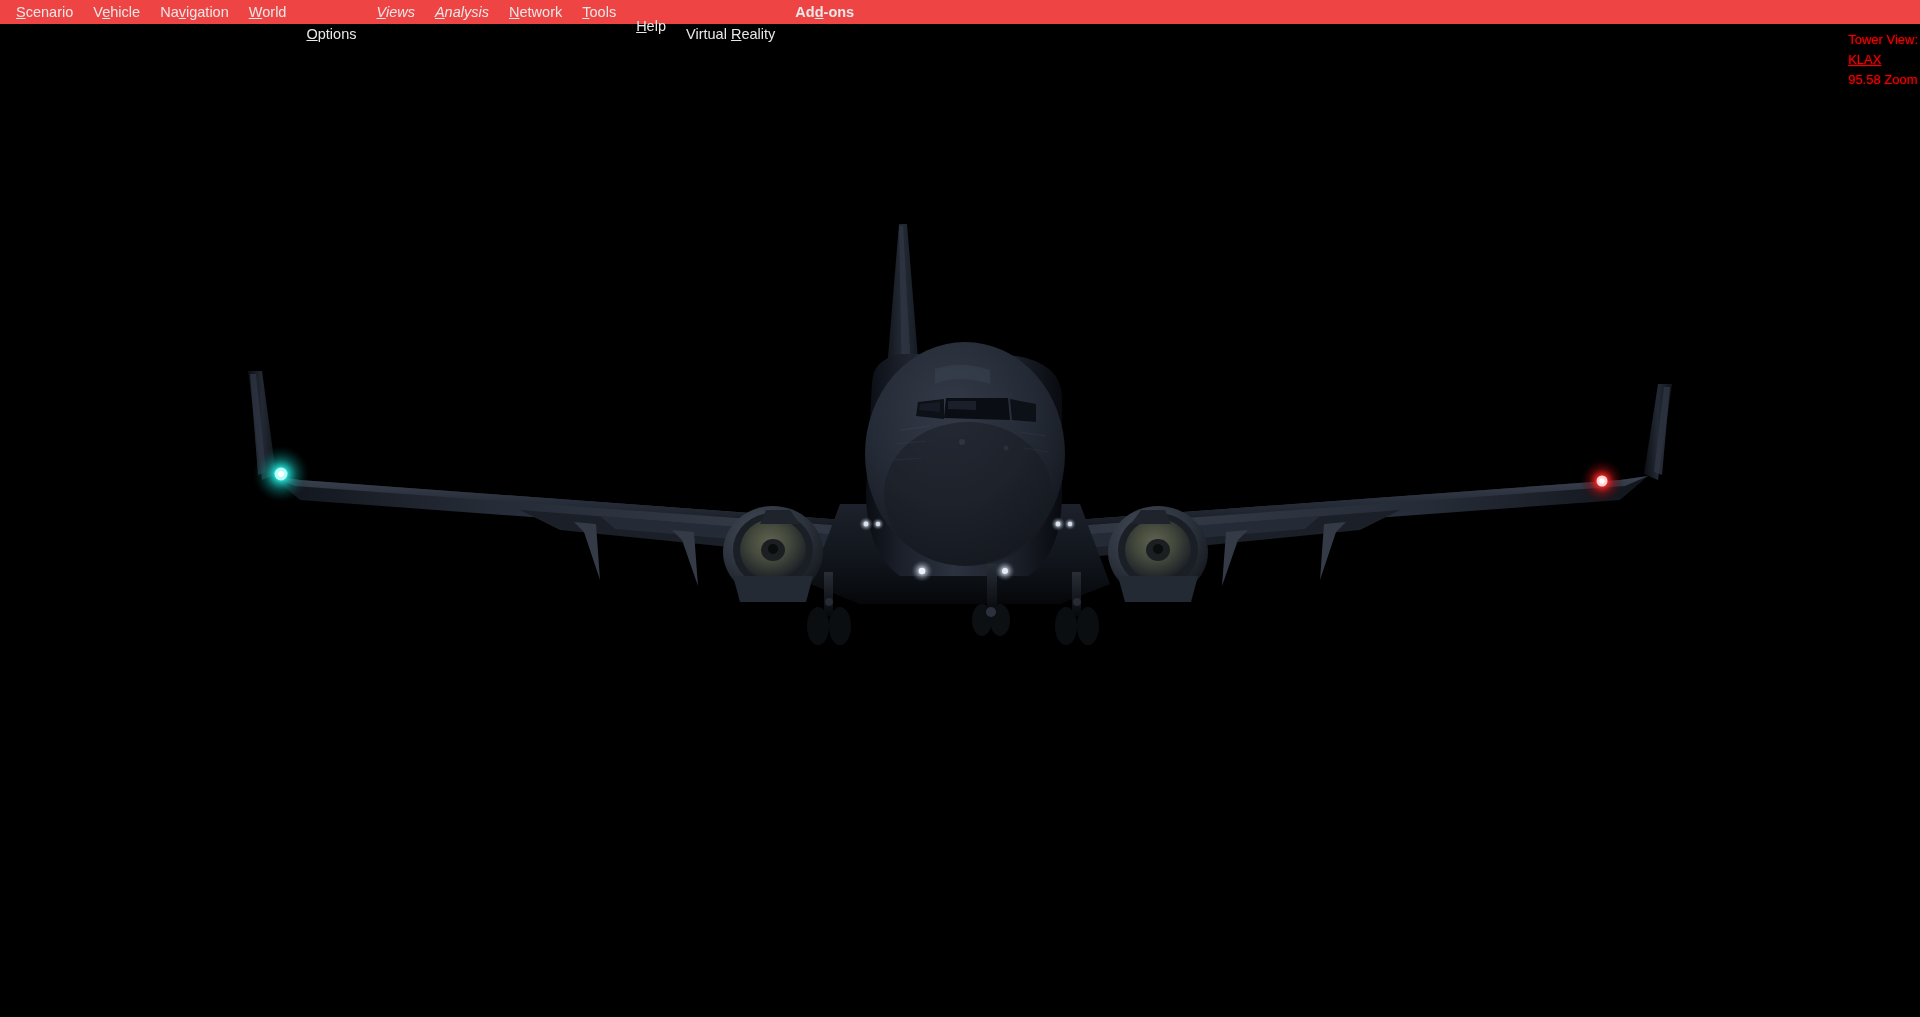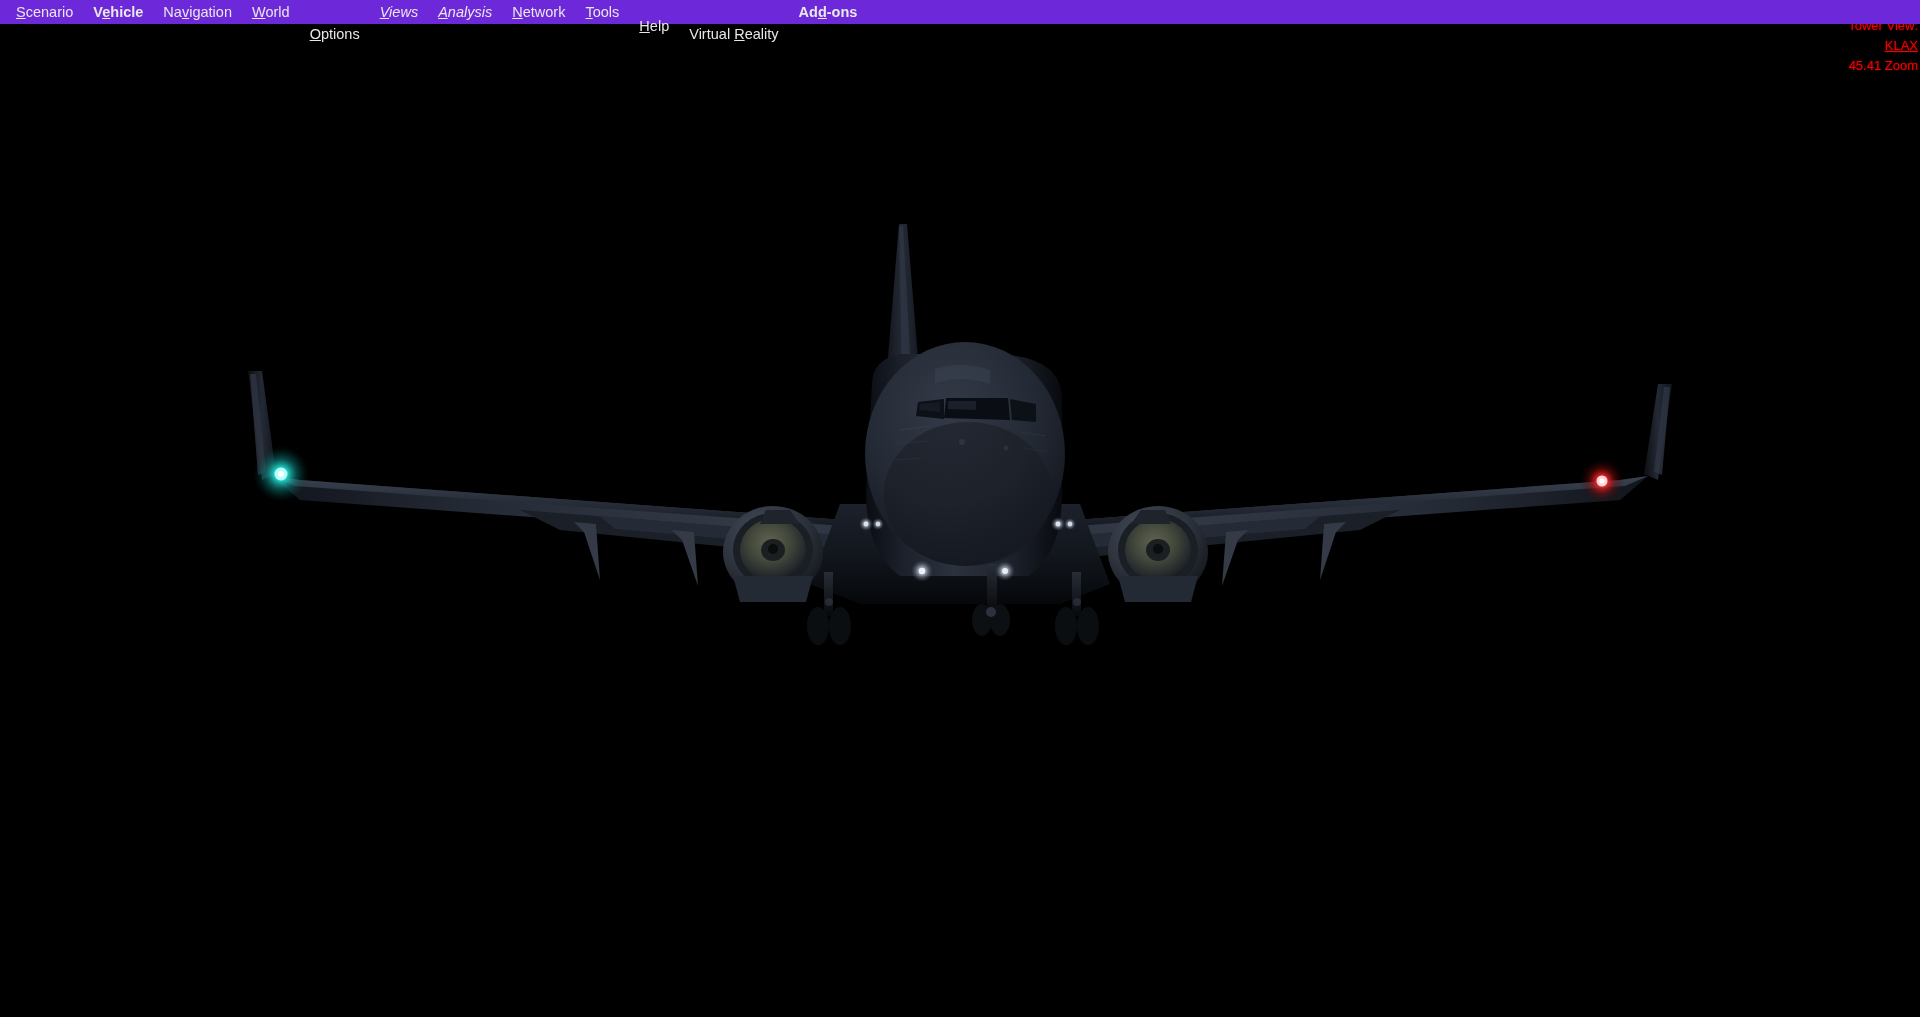--- a/index.html
+++ b/index.html
@@ -31,23 +31,23 @@
     line-height: 24px;
     padding: 0 10px;
     white-space: nowrap;
     cursor: default;
   }
   .menu-item .acc { text-decoration: underline; }
 
   
   #hud {
     position: absolute;
-    top: 16px;
+    top: 30px;
     right: 2px;
-    text-align: right;
+    text-align: left;
     z-index: 40;
     pointer-events: none;
   }
   #hud div {
     color: #f00000;
     font-size: 13px;
     line-height: 20px;
     font-family: "Liberation Sans", sans-serif;
     text-shadow: 0 0 2px rgba(255,0,0,0.55);
     white-space: nowrap;
@@ -66,39 +66,39 @@
     position: absolute;
     top: 0; left: 0;
     width: 1920px;
     height: 993px;
     display: block;
   }
 </style>
 </head>
 <body>
 
-<div id="menubar" style="background: #6d28d9;">
+<div id="menubar" style="background: #ef4444;">
   <div class="menu-item" style="color: rgb(232, 232, 232);"><span class="acc">S</span><span>c</span><span>e</span><span>n</span><span>a</span><span>r</span><span>i</span><span>o</span></div>
-  <div class="menu-item" style="color: rgb(232, 232, 232); font-weight: bold;"><span>V</span><span class="acc">e</span><span>h</span><span>i</span><span>c</span><span>l</span><span>e</span></div>
+  <div class="menu-item" style="color: rgb(232, 232, 232);"><span>V</span><span class="acc">e</span><span>h</span><span>i</span><span>c</span><span>l</span><span>e</span></div>
   <div class="menu-item" style="color: rgb(232, 232, 232);"><span>N</span><span>a</span><span class="acc">v</span><span>i</span><span>g</span><span>a</span><span>t</span><span>i</span><span>o</span><span>n</span></div>
   <div class="menu-item" style="color: rgb(232, 232, 232);"><span class="acc">W</span><span>o</span><span>r</span><span>l</span><span>d</span></div>
   <div class="menu-item" style="color: rgb(232, 232, 232); margin-top: 43px;"><span class="acc">O</span><span>p</span><span>t</span><span>i</span><span>o</span><span>n</span><span>s</span></div>
   <div class="menu-item" style="color: rgb(232, 232, 232); font-style: italic;"><span class="acc">V</span><span>i</span><span>e</span><span>w</span><span>s</span></div>
   <div class="menu-item" style="color: rgb(232, 232, 232); font-style: italic;"><span class="acc">A</span><span>n</span><span>a</span><span>l</span><span>y</span><span>s</span><span>i</span><span>s</span></div>
   <div class="menu-item" style="color: rgb(232, 232, 232);"><span class="acc">N</span><span>e</span><span>t</span><span>w</span><span>o</span><span>r</span><span>k</span></div>
   <div class="menu-item" style="color: rgb(232, 232, 232);"><span class="acc">T</span><span>o</span><span>o</span><span>l</span><span>s</span></div>
   <div class="menu-item" style="color: rgb(232, 232, 232); margin-top: 28px;"><span class="acc">H</span><span>e</span><span>l</span><span>p</span></div>
   <div class="menu-item" style="color: rgb(232, 232, 232); margin-top: 44px;"><span>V</span><span>i</span><span>r</span><span>t</span><span>u</span><span>a</span><span>l</span><span> </span><span class="acc">R</span><span>e</span><span>a</span><span>l</span><span>i</span><span>t</span><span>y</span></div>
   <div class="menu-item" style="color: rgb(232, 232, 232); font-weight: bold;"><span>A</span><span>d</span><span class="acc">d</span><span>-</span><span>o</span><span>n</span><span>s</span></div>
 </div>
 
 <div id="hud">
   <div style="color: rgb(240, 0, 0);">Tower View:</div>
   <div style="color: rgb(240, 0, 0); text-decoration: underline;">KLAX</div>
-  <div style="color: rgb(240, 0, 0);">45.41 Zoom</div>
+  <div style="color: rgb(240, 0, 0);">95.58 Zoom</div>
 </div>
 
 <div id="scene">
   <svg id="aircraft-svg" viewBox="0 0 1920 993" preserveAspectRatio="none">
     <defs>
 
       <linearGradient id="gFus" x1="0" y1="0" x2="1" y2="0">
         <stop offset="0" stop-color="#0a0d13"></stop>
         <stop offset="0.18" stop-color="#1b202a"></stop>
         <stop offset="0.45" stop-color="#2c323e"></stop>

